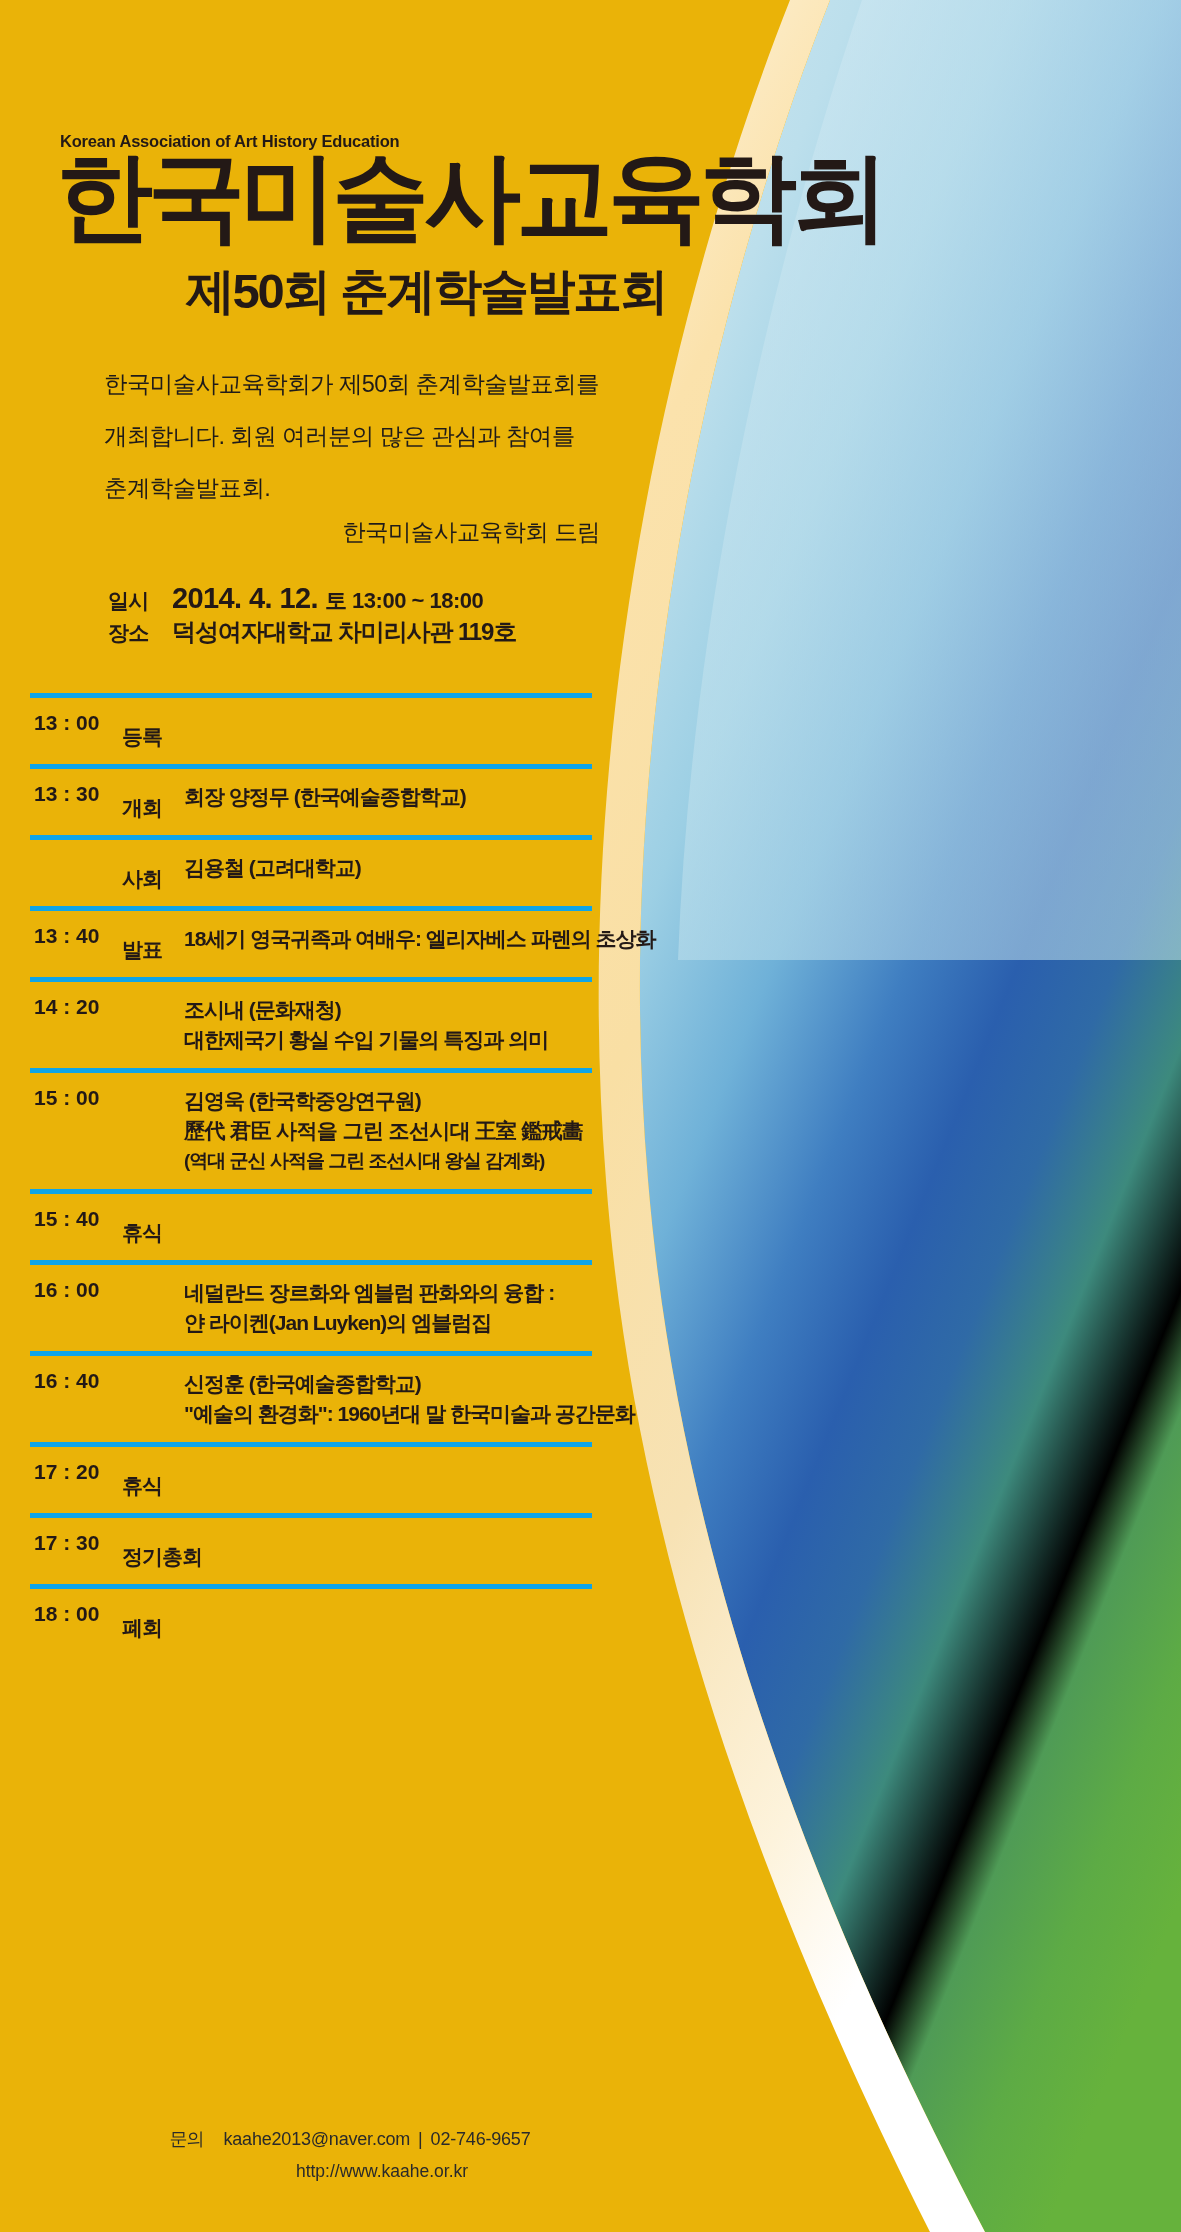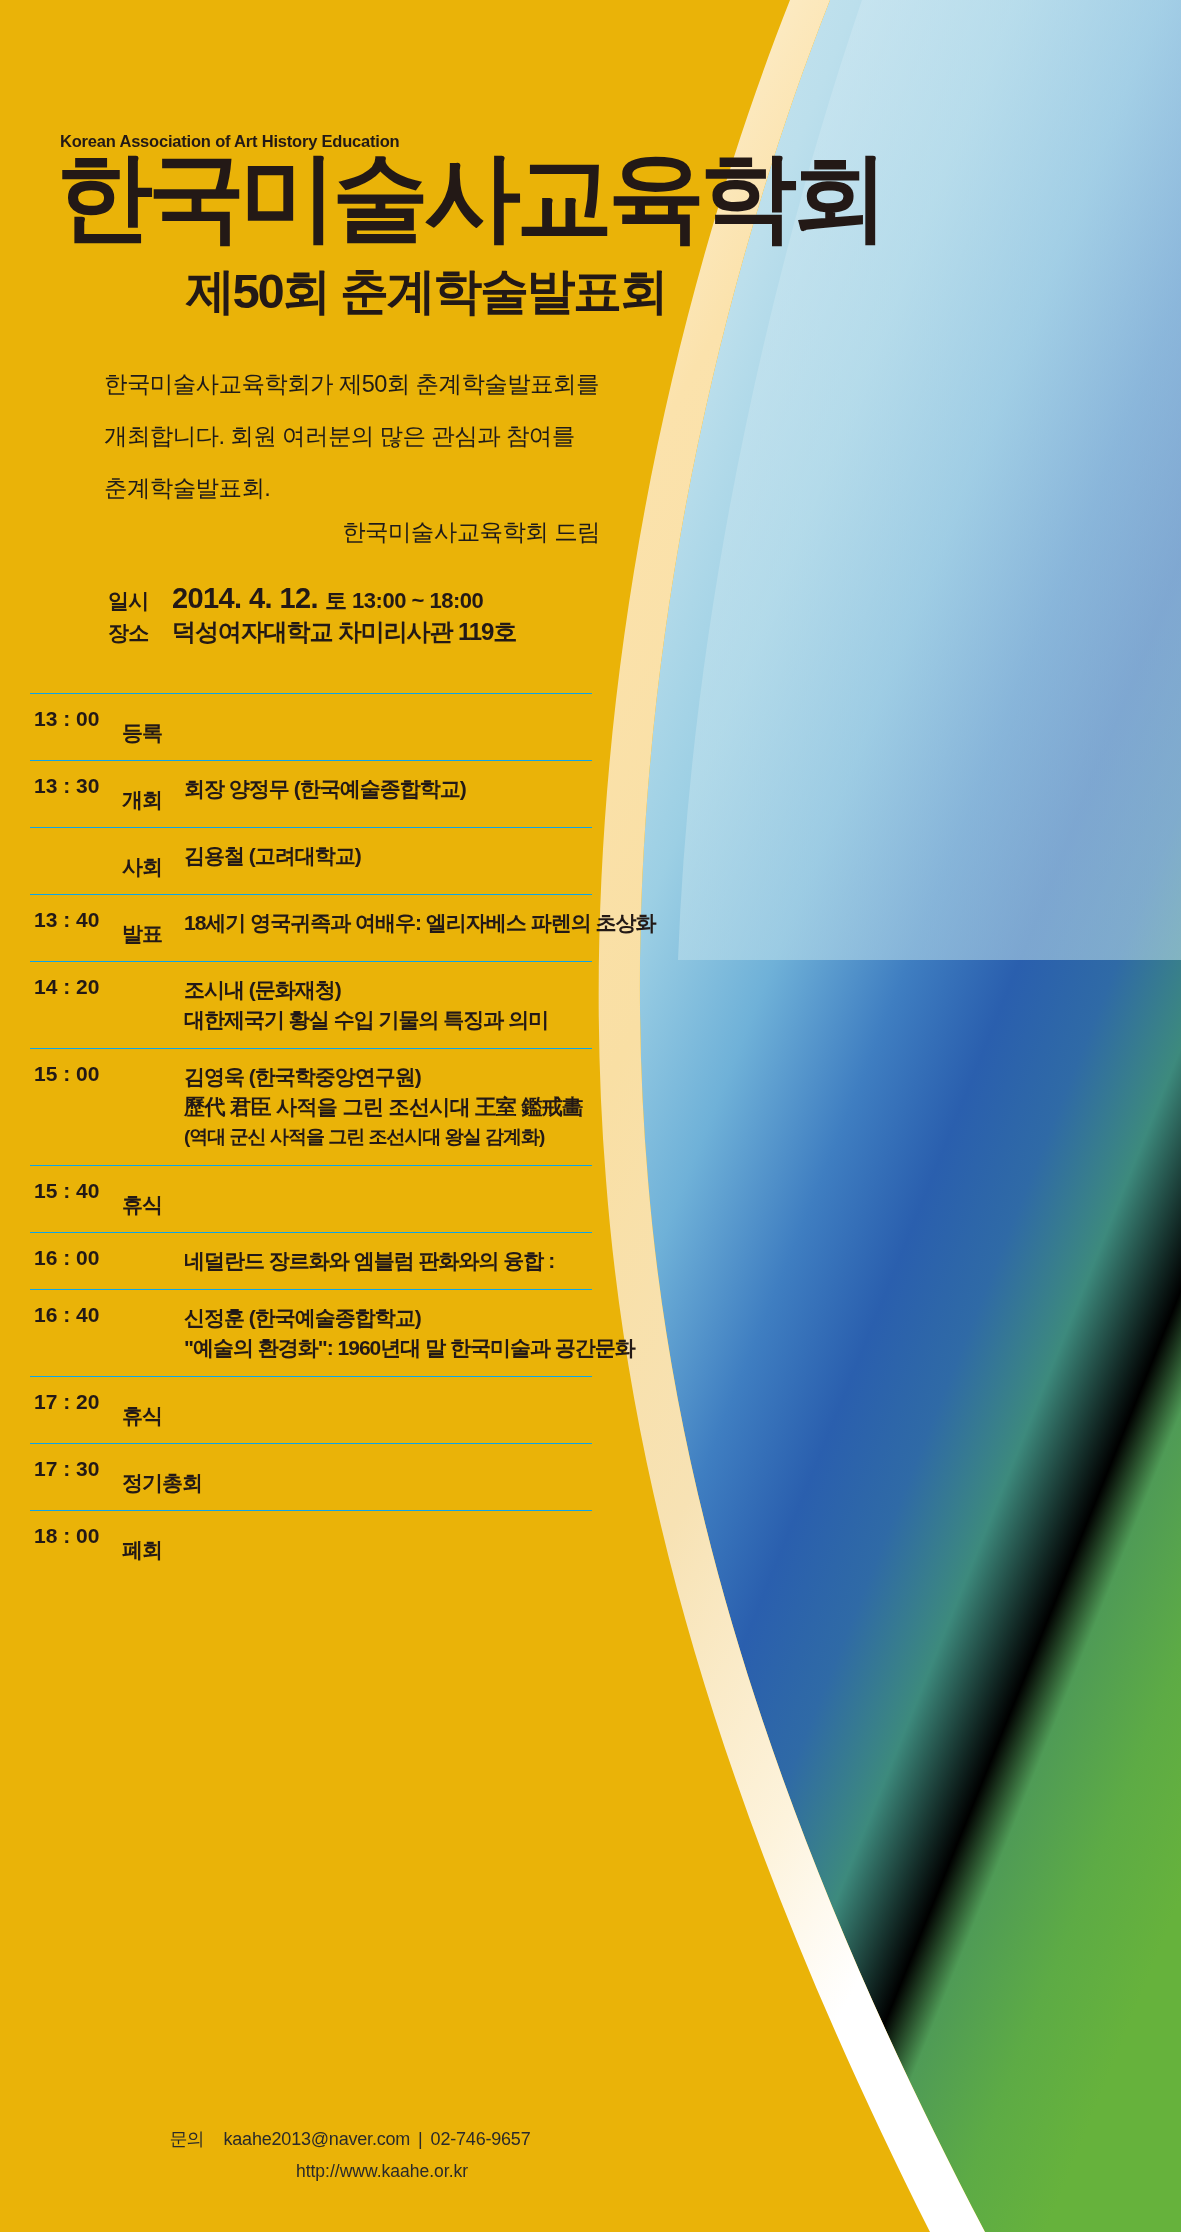--- a/index.html
+++ b/index.html
@@ -94,21 +94,21 @@
   }
 
   
   #schedule {
     position:absolute; left:30px; top:693px;
     width:562px;
   }
   .srow {
     position:relative;
     display:flex;
-    border-top:1px solid #0ea5e9;
+    border-top:5px solid #0ea5e9;
     padding:13px 0 13px 0;
     min-height:46px;
   }
   .stime {
     flex:0 0 92px;
     font-size:21px; font-weight:700; letter-spacing:0px;
     color:#231916;
     white-space:nowrap;
     padding-left:4px;
   }
@@ -276,20 +276,21 @@
         <div class="srow">
           <div class="stime">15 : 40</div>
           <div class="skind">휴식</div>
           <div class="sbody"></div>
         </div>
         <div class="srow">
           <div class="stime">16 : 00</div>
           <div class="skind"></div>
           <div class="sbody">
             <span class="l">네덜란드 장르화와 엠블럼 판화와의 융합 :</span>
+            <span class="l">얀 라이켄(Jan Luyken)의 엠블럼집</span>
           </div>
         </div>
         <div class="srow">
           <div class="stime">16 : 40</div>
           <div class="skind"></div>
           <div class="sbody">
             <span class="l">신정훈 (한국예술종합학교)</span>
             <span class="l">"예술의 환경화": 1960년대 말 한국미술과 공간문화</span>
           </div>
         </div>

